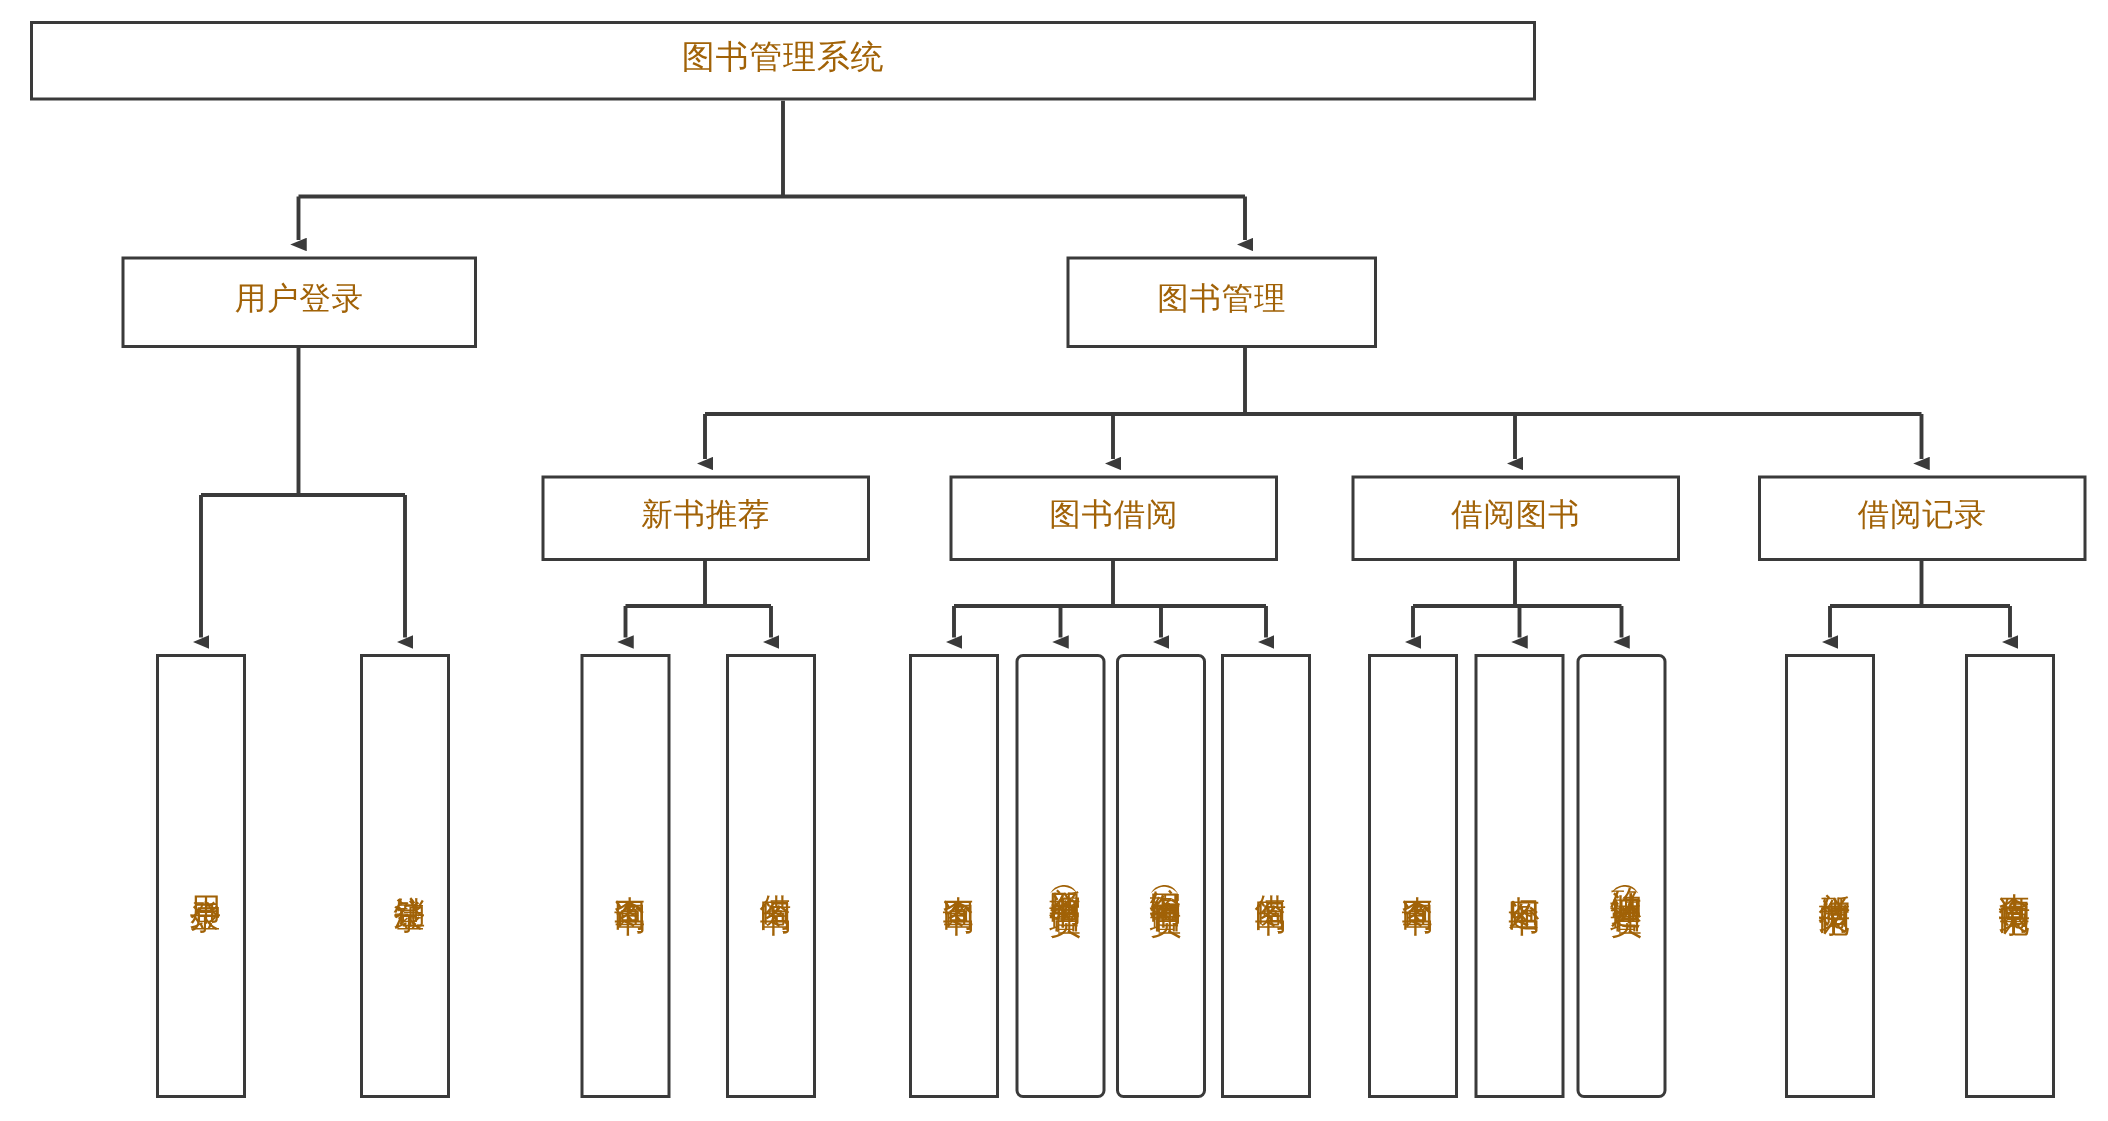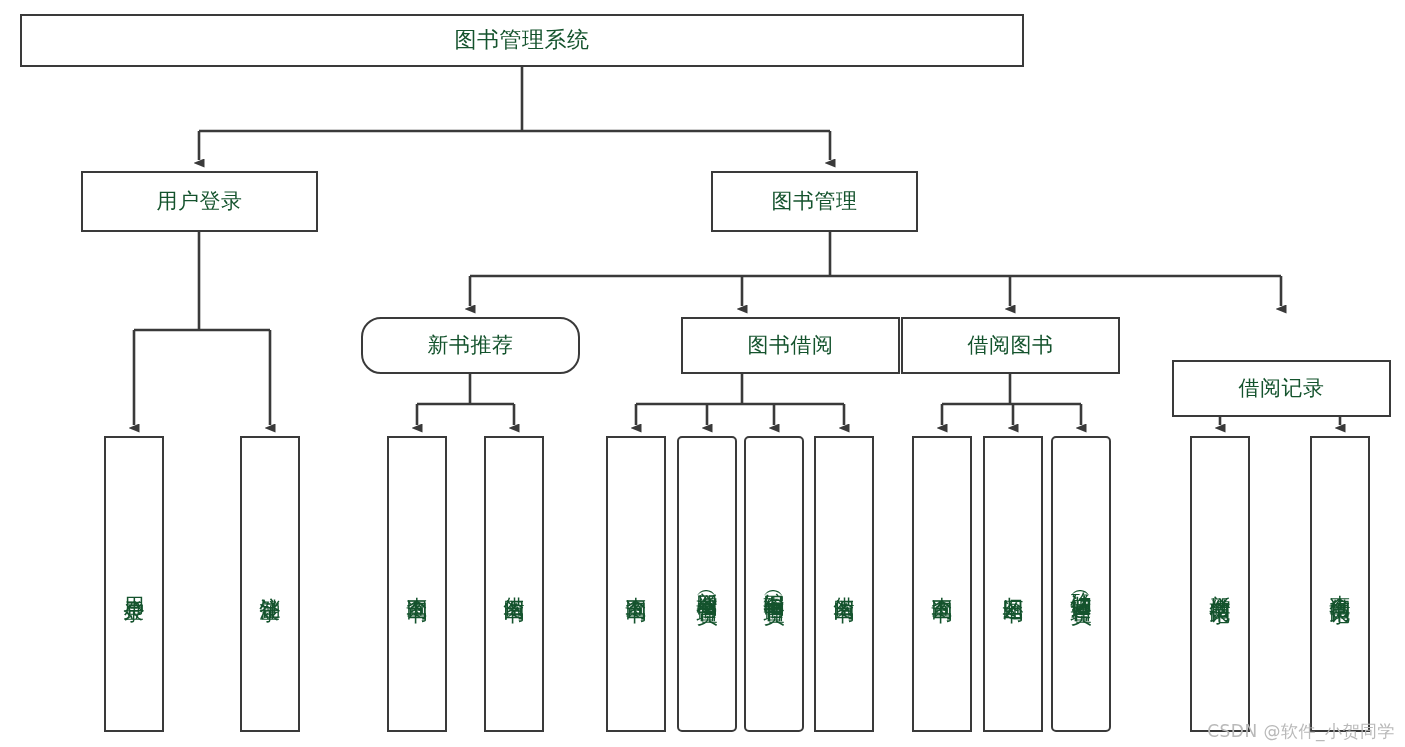--- a/index.html
+++ b/index.html
@@ -26,21 +26,22 @@
     pointer-events: none;
   }
   .node {
     position: absolute;
     box-sizing: border-box;
     background: #ffffff;
     border: 2px solid #3a3a3a;
     display: flex;
     align-items: center;
     justify-content: center;
-    color: #14532d;
+    color: #a16207;
+    font-family: Liberation Mono, monospace;
   }
   .node.h {
     font-size: 21px;
     line-height: 1.2;
     letter-spacing: 0.5px;
   }
   .node.v {
     writing-mode: vertical-rl;
     text-orientation: upright;
     font-size: 21px;
@@ -141,30 +142,30 @@
     <span>图书管理系统</span>
   </div>
 
   <div class="node h" style="left:81px; top:171px; width:237px; height:61px;">
     <span>用户登录</span>
   </div>
   <div class="node h" style="left:711px; top:171px; width:207px; height:61px;">
     <span>图书管理</span>
   </div>
 
-  <div class="node h" style="left:361px; top:317px; width:219px; height:57px;border-radius:20px;">
+  <div class="node h" style="left:361px; top:317px; width:219px; height:57px;">
     <span>新书推荐</span>
   </div>
-  <div class="node h" style="left:633px; top:317px; width:219px; height:57px;margin-left:48px;">
+  <div class="node h" style="left:633px; top:317px; width:219px; height:57px;">
     <span>图书借阅</span>
   </div>
   <div class="node h" style="left:901px; top:317px; width:219px; height:57px;">
     <span>借阅图书</span>
   </div>
-  <div class="node h" style="left:1172px; top:317px; width:219px; height:57px;margin-top:43px;">
+  <div class="node h" style="left:1172px; top:317px; width:219px; height:57px;">
     <span>借阅记录</span>
   </div>
 
   <div class="node v" style="left:104px; top:436px; width:60px; height:296px;">
     <span class="vlabel">用户登录</span>
   </div>
   <div class="node v" style="left:240px; top:436px; width:60px; height:296px;">
     <span class="vlabel">注销登录</span>
   </div>
   <div class="node v" style="left:387px; top:436px; width:60px; height:296px;">
@@ -194,14 +195,13 @@
   <div class="node v rounded" style="left:1051px; top:436px; width:60px; height:296px;">
     <span class="vlabel">确认归还（管理员）</span>
   </div>
   <div class="node v" style="left:1190px; top:436px; width:60px; height:296px;">
     <span class="vlabel">新增借阅记录</span>
   </div>
   <div class="node v" style="left:1310px; top:436px; width:60px; height:296px;">
     <span class="vlabel">查询借阅记录</span>
   </div>
 
-  <div class="watermark">CSDN @软件_小贺同学</div>
 </div>
 
 </body></html>

